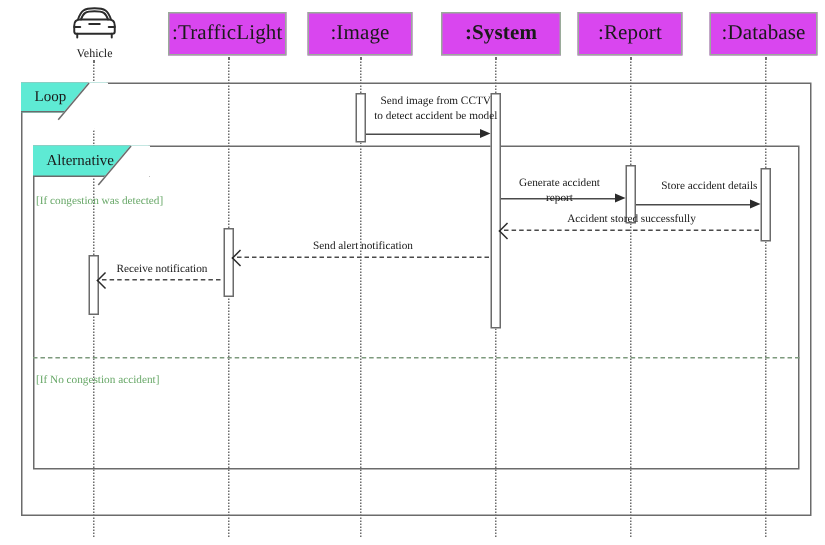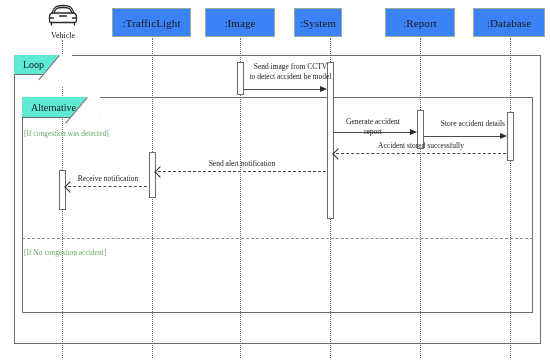--- a/index.html
+++ b/index.html
@@ -2,22 +2,22 @@
 <html><head>
 <meta charset="utf-8">
 <style>
   html,body{margin:0;padding:0;background:#ffffff;}
   body{width:550px;height:363px;position:relative;overflow:hidden;
        font-family:"Liberation Serif",serif;color:#1a1a1a;}
   #canvas{position:absolute;left:0;top:0;width:550px;height:363px;}
 
   
   .head{position:absolute;box-sizing:border-box;border:1px solid #9aab9a;
-        background:#3b82f6;display:flex;align-items:center;justify-content:center;
-        font-size:11px;color:#1a1a1a;letter-spacing:.1px;}
+        background:#d946ef;display:flex;align-items:center;justify-content:center;
+        font-size:14px;color:#1a1a1a;letter-spacing:.1px;}
   .actor-label{position:absolute;font-size:8px;text-align:center;color:#1a1a1a;}
   .actor-icon{position:absolute;}
 
   
   .lifeline{position:absolute;width:0;border-left:1px dotted #6d6d6d;}
 
   
   .activation{position:absolute;box-sizing:border-box;width:7px;
               background:#ffffff;border:1px solid #6b6b6b;}
 
@@ -69,21 +69,21 @@
     </svg>
   </div>
   <div class="actor-label" style="left:32px;top:31px;width:62px;">Vehicle</div>
 
   <div class="head" style="left:112px;top:8px;width:79px;height:29px;">
     <span>:TrafficLight</span>
   </div>
   <div class="head" style="left:205px;top:8px;width:70px;height:29px;">
     <span>:Image</span>
   </div>
-  <div class="head" style="left:294px;top:8px;width:48px;height:29px;">
+  <div class="head" style="left:294px;top:8px;width:80px;height:29px;font-weight:bold;">
     <span>:System</span>
   </div>
   <div class="head" style="left:385px;top:8px;width:70px;height:29px;">
     <span>:Report</span>
   </div>
   <div class="head" style="left:473px;top:8px;width:72px;height:29px;">
     <span>:Database</span>
   </div>
 
   <div class="lifeline" style="left:62px;top:40px;height:318px;"></div>

